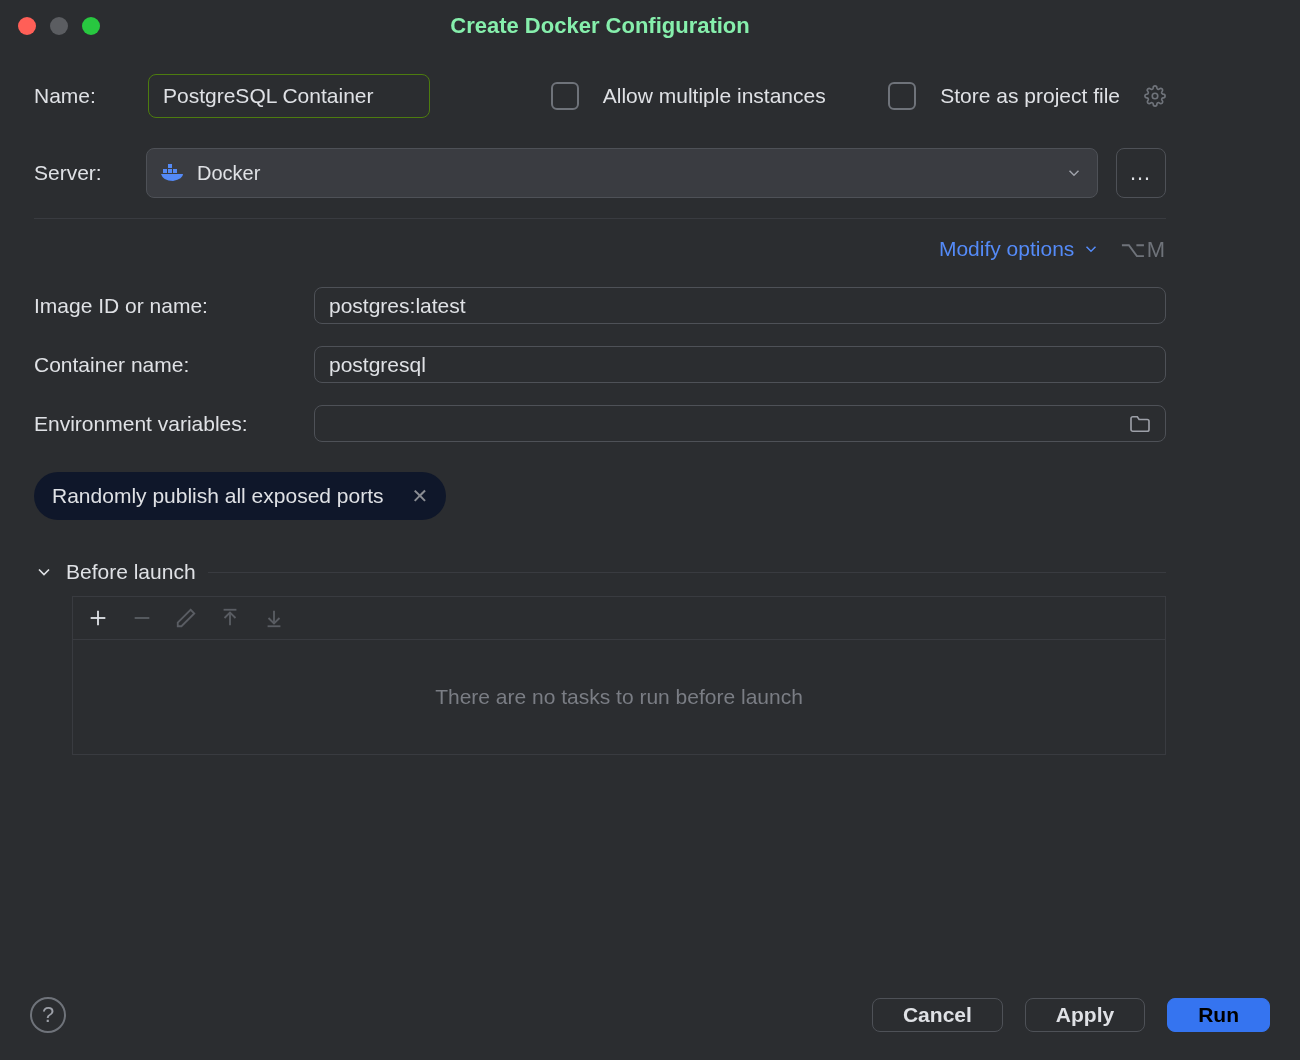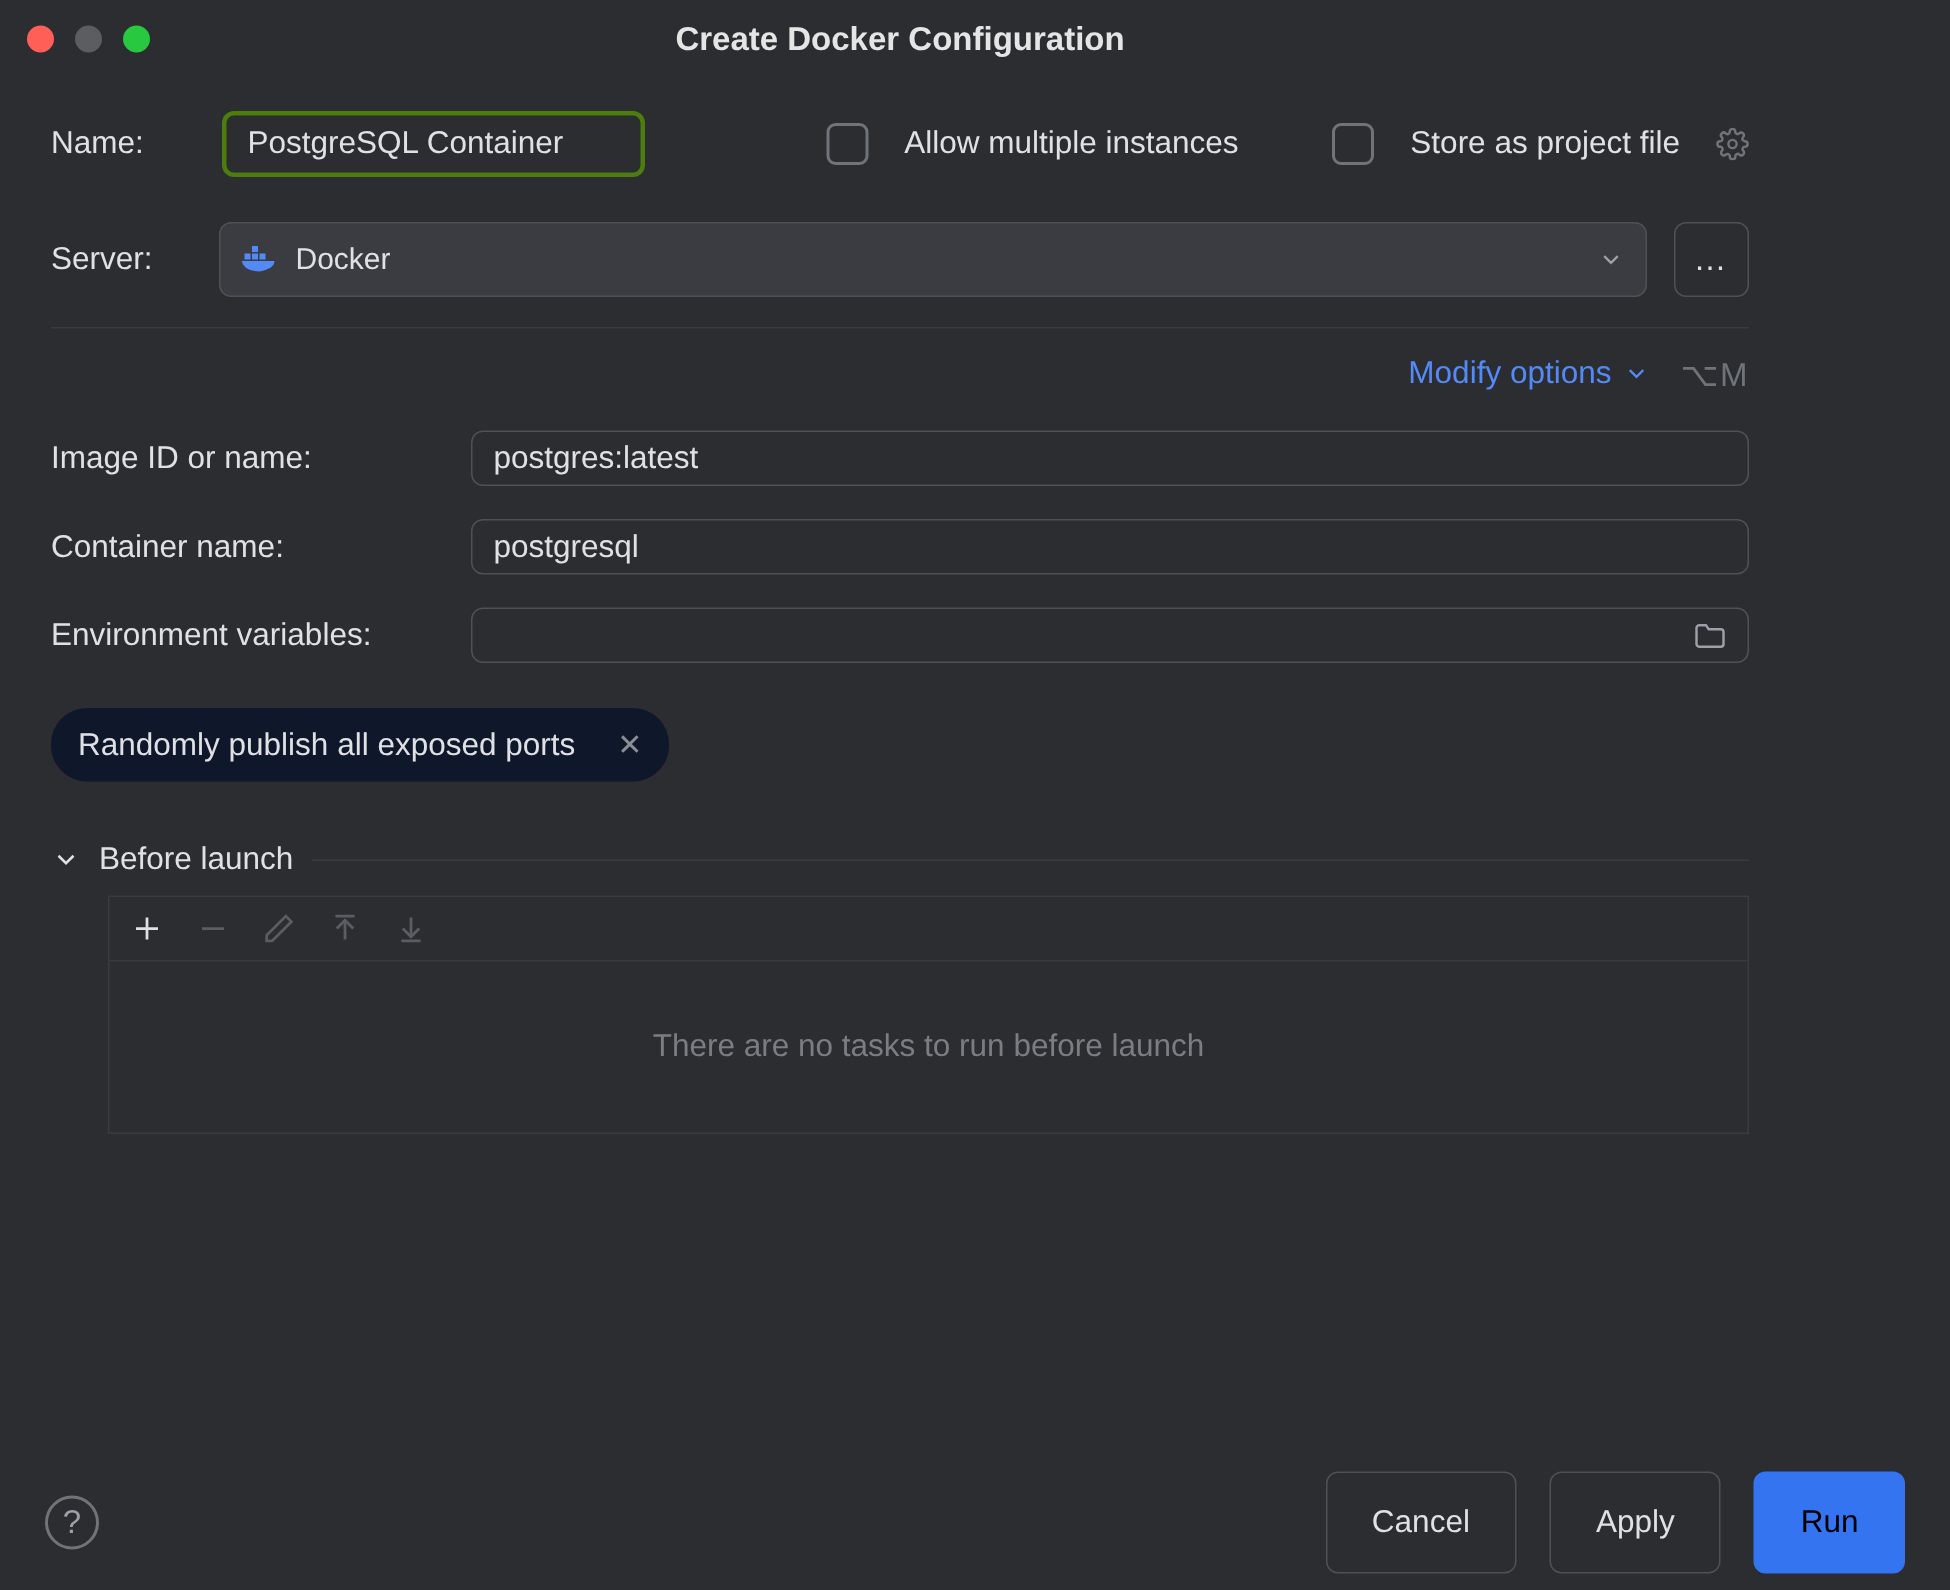--- a/index.html
+++ b/index.html
@@ -23,30 +23,30 @@
   .traffic-lights { display: flex; gap: 14px; }
   .tl { width: 18px; height: 18px; border-radius: 50%; }
   .tl-red { background: #ff5f57; }
   .tl-yellow { background: #5b5d61; }
   .tl-green { background: #28c840; }
   .title {
     position: absolute; left: 0; right: 0;
     text-align: center;
     font-size: 22px;
     font-weight: 600;
-    color: #e5e5e5;
+    color: #86efac;
     pointer-events: none;
   }
   .content { padding: 22px 34px 0 34px; }
   .row { display: flex; align-items: center; margin-bottom: 30px; gap: 24px; }
   .label { font-size: 21px; color: #dfe1e5; }
   .name-label { width: 90px; }
   .input-text {
     background: #2b2d30;
-    border: 3px solid #4d7c0f;
+    border: 1px solid #4d7c0f;
     border-radius: 8px;
     color: #dfe1e5;
     font-size: 21px;
     padding: 8px 14px;
     height: 44px;
   }
   .name-input { width: 282px; }
   .checkbox-group { display: flex; align-items: center; gap: 24px; }
   .checkbox {
     width: 28px; height: 28px;
@@ -154,29 +154,30 @@
     width: 36px; height: 36px;
     border: 2px solid #6f737a;
     border-radius: 50%;
     display: flex; align-items: center; justify-content: center;
     color: #9da0a8;
     font-size: 22px;
     cursor: pointer;
   }
   .footer-btns { margin-left: auto; display: flex; gap: 22px; }
   .btn {
-    height: 68px;
+    height: 34px;
     padding: 0 30px;
     border-radius: 8px;
     font-size: 21px;
     cursor: pointer;
     display: flex; align-items: center; justify-content: center;
     border: 1px solid #4e5157;
     background: #2b2d30;
     color: #dfe1e5;
+    font-weight: bold;
   }
   .btn-primary {
     background: #3574f0;
     border-color: #3574f0;
     color: #000000;
   }
 </style>
 </head>
 <body>
 

